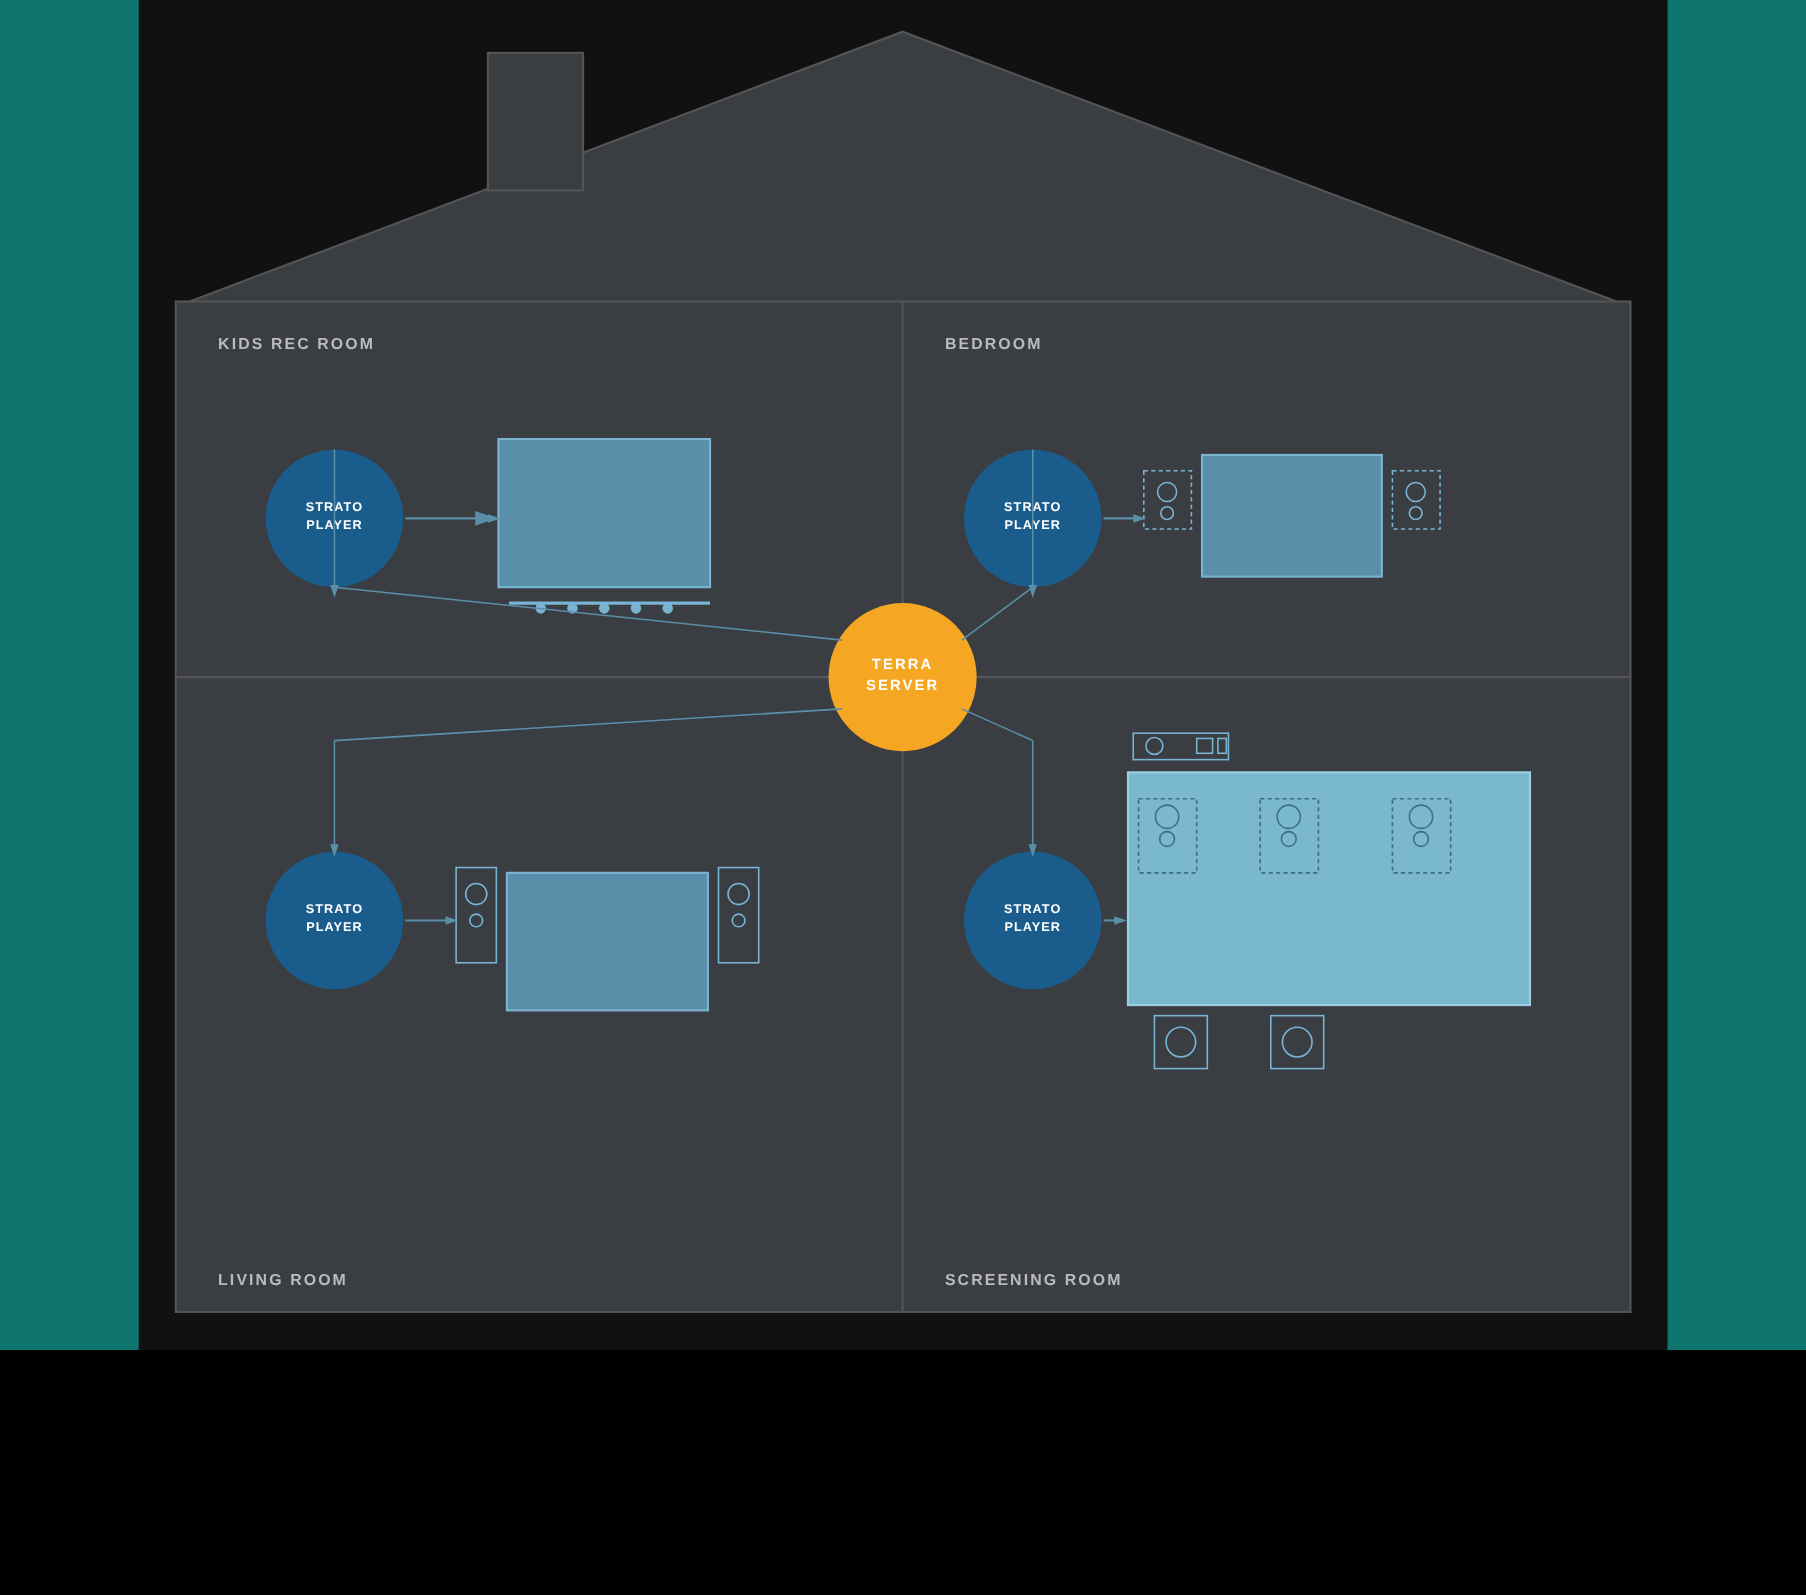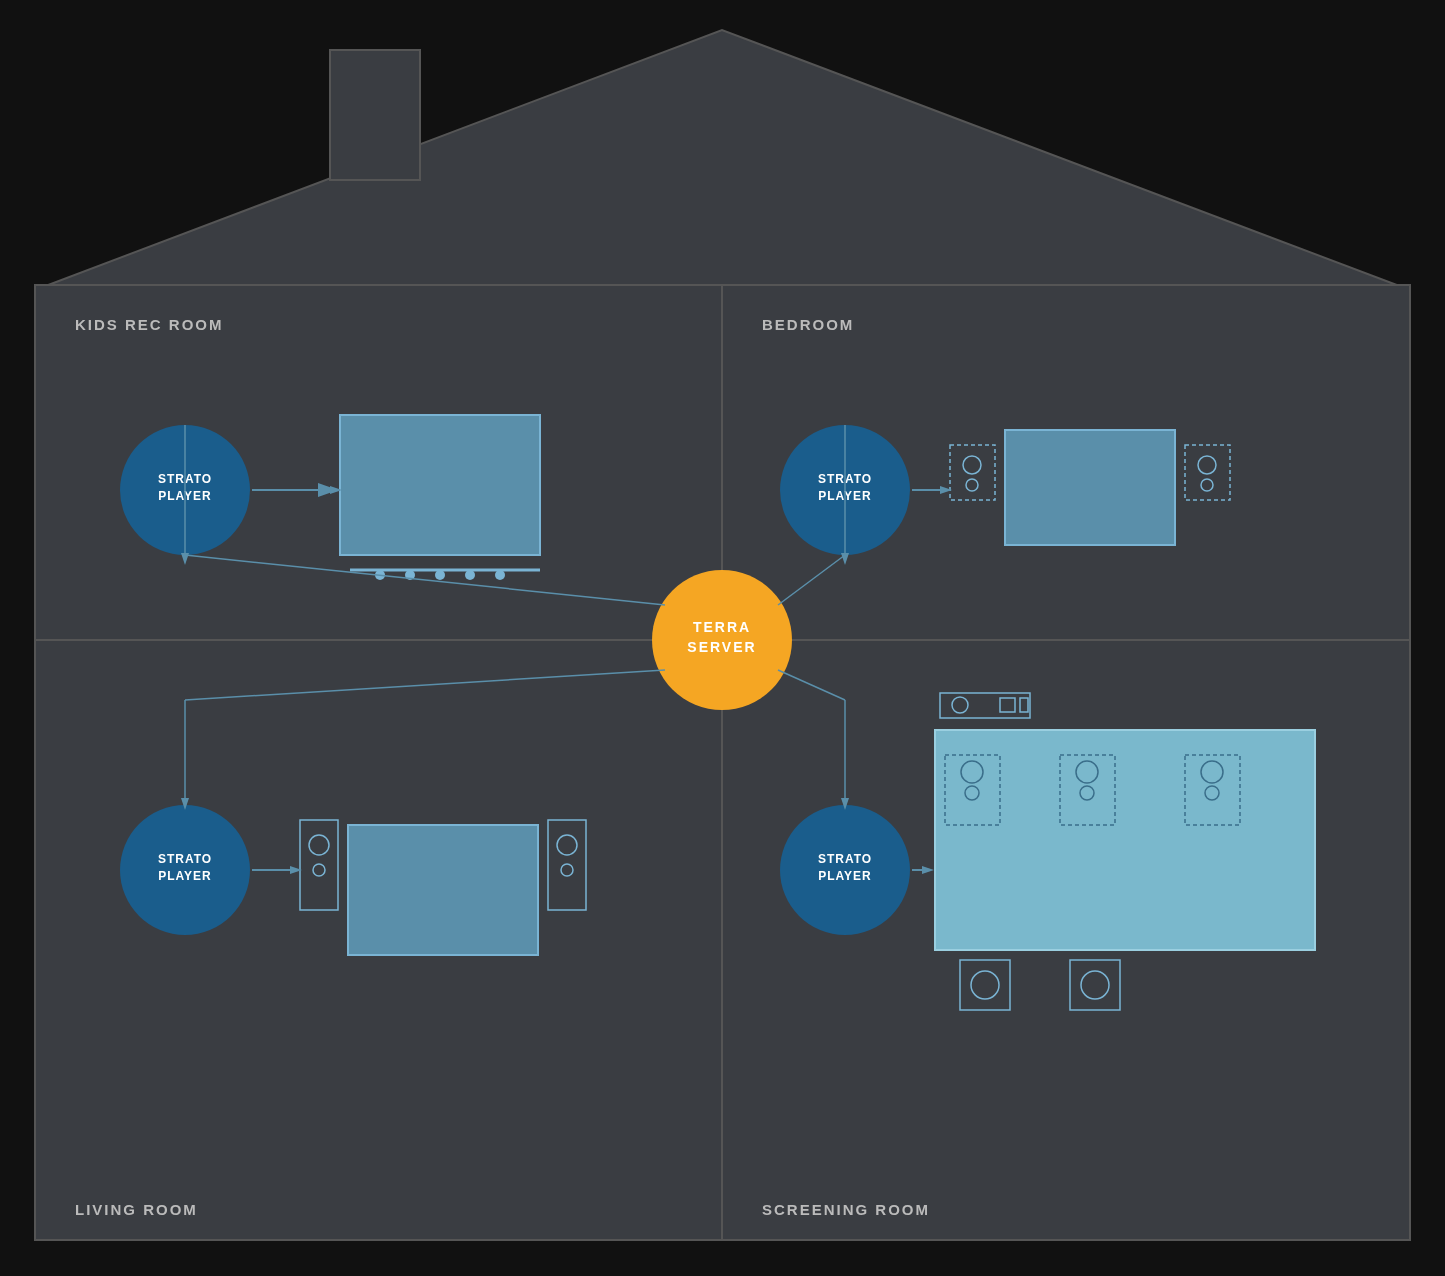--- a/index.html
+++ b/index.html
@@ -7,23 +7,23 @@
       width: 1445px;
       height: 1276px;
       background: #000;
       overflow: hidden;
       font-family: 'Arial', sans-serif;
       position: relative;
     }
 
     #main-container {
       width: 1445px;
-      height: 1276px;
+      height: 1080px;
       position: relative;
-      background: #f97316;
+      background: #0f766e;
     }
 
     
     .house-silhouette {
       position: absolute;
       top: 0;
       left: 0;
       width: 100%;
       height: 100%;
     }

